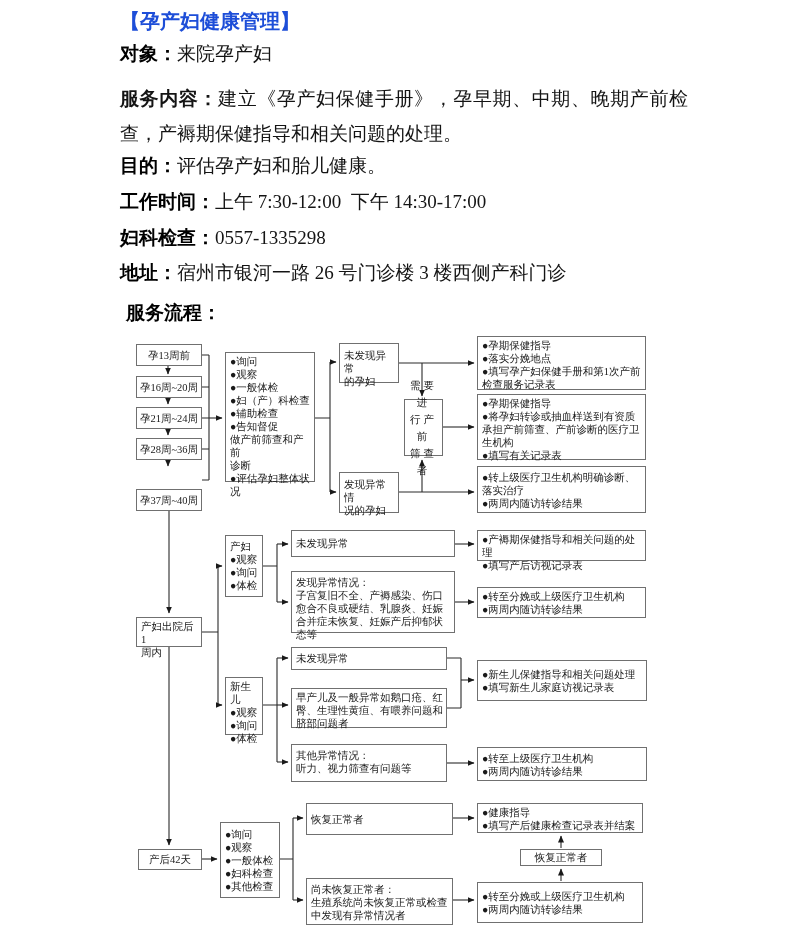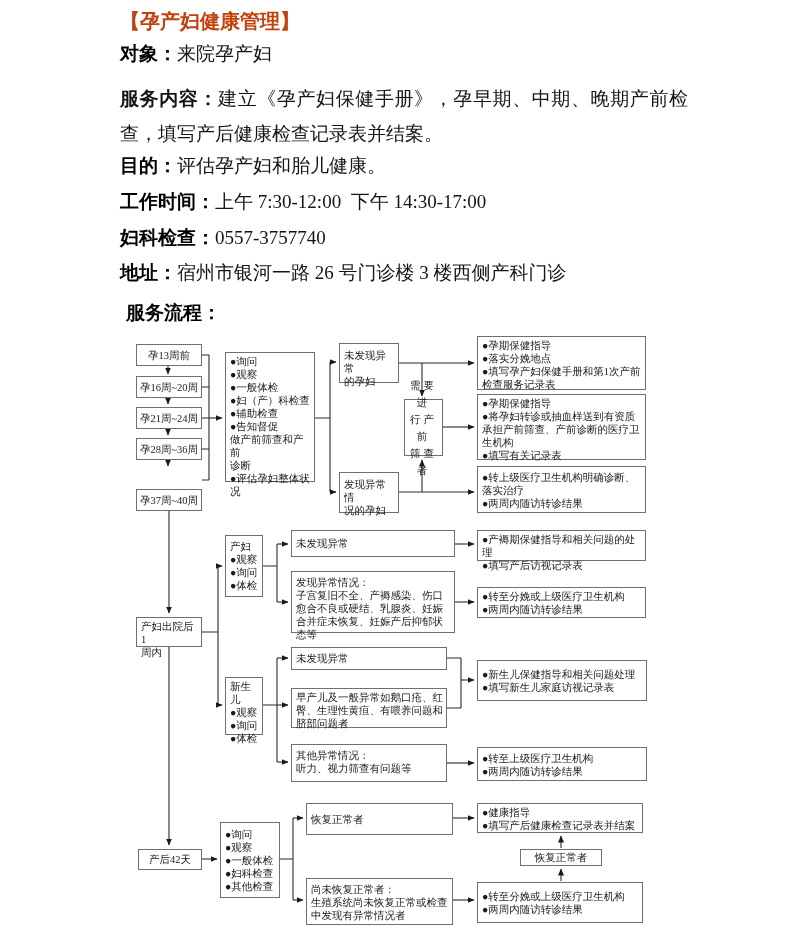--- a/index.html
+++ b/index.html
@@ -3,21 +3,21 @@
 <meta charset="utf-8">
 <style>
   html,body{margin:0;padding:0;background:#fff;}
   #page{
     position:relative;width:800px;height:941px;background:#fff;overflow:hidden;
     font-family:"Liberation Serif","DejaVu Serif",serif;color:#111;
   }
   
   .docline{position:absolute;left:120px;font-size:19px;line-height:24px;white-space:pre-wrap;color:#141414;}
   .docline b{font-weight:700;color:#000;}
-  #doc-title{position:absolute;left:120px;top:8px;font-size:20px;font-weight:700;color:#c2410c;}
+  #doc-title{position:absolute;left:120px;top:8px;font-size:20px;font-weight:700;color:#1d4ed8;}
   #svc-para{position:absolute;left:120px;top:81px;width:568px;font-size:19px;line-height:35px;
     text-align:justify;white-space:normal;color:#141414;}
   #flow-heading{position:absolute;left:126px;top:300px;font-size:19px;font-weight:700;color:#000;}
   
   .fbox{
     position:absolute;box-sizing:border-box;border:1px solid #707070;background:#fff;
     font-size:10.5px;line-height:13px;padding:2px 3px 2px 4px;white-space:pre-line;
     color:#1a1a1a;
   }
   .fc{display:flex;align-items:center;justify-content:center;text-align:center;padding:0;}
@@ -27,27 +27,27 @@
 </style>
 </head>
 <body>
 
 <div id="page">
 
   <div id="doc-title">【孕产妇健康管理】</div>
 
   <div class="docline" style="top:42px;"><b>对象：</b><span>来院孕产妇</span></div>
 
-  <div id="svc-para"><b>服务内容：</b><span>建立《孕产妇保健手册》，孕早期、中期、晚期产前检查，填写产后健康检查记录表并结案。</span></div>
+  <div id="svc-para"><b>服务内容：</b><span>建立《孕产妇保健手册》，孕早期、中期、晚期产前检查，产褥期保健指导和相关问题的处理。</span></div>
 
   <div class="docline" style="top:154px;"><b>目的：</b><span>评估孕产妇和胎儿健康。</span></div>
 
   <div class="docline" style="top:190px;"><b>工作时间：</b><span>上午 7:30-12:00  下午 14:30-17:00</span></div>
 
-  <div class="docline" style="top:226px;"><b>妇科检查：</b><span>0557-3757740</span></div>
+  <div class="docline" style="top:226px;"><b>妇科检查：</b><span>0557-1335298</span></div>
 
   <div class="docline" style="top:261px;"><b>地址：</b><span>宿州市银河一路 26 号门诊楼 3 楼西侧产科门诊</span></div>
 
   <div id="flow-heading">服务流程：</div>
 
   <svg id="connectors" width="800" height="941" viewBox="0 0 800 941">
     <defs>
       <marker id="ah" markerWidth="8" markerHeight="8" refX="6.5" refY="3" orient="auto" markerUnits="userSpaceOnUse">
         <path d="M0,0 L7,3 L0,6 Z" fill="#1a1a1a"></path>
       </marker>

